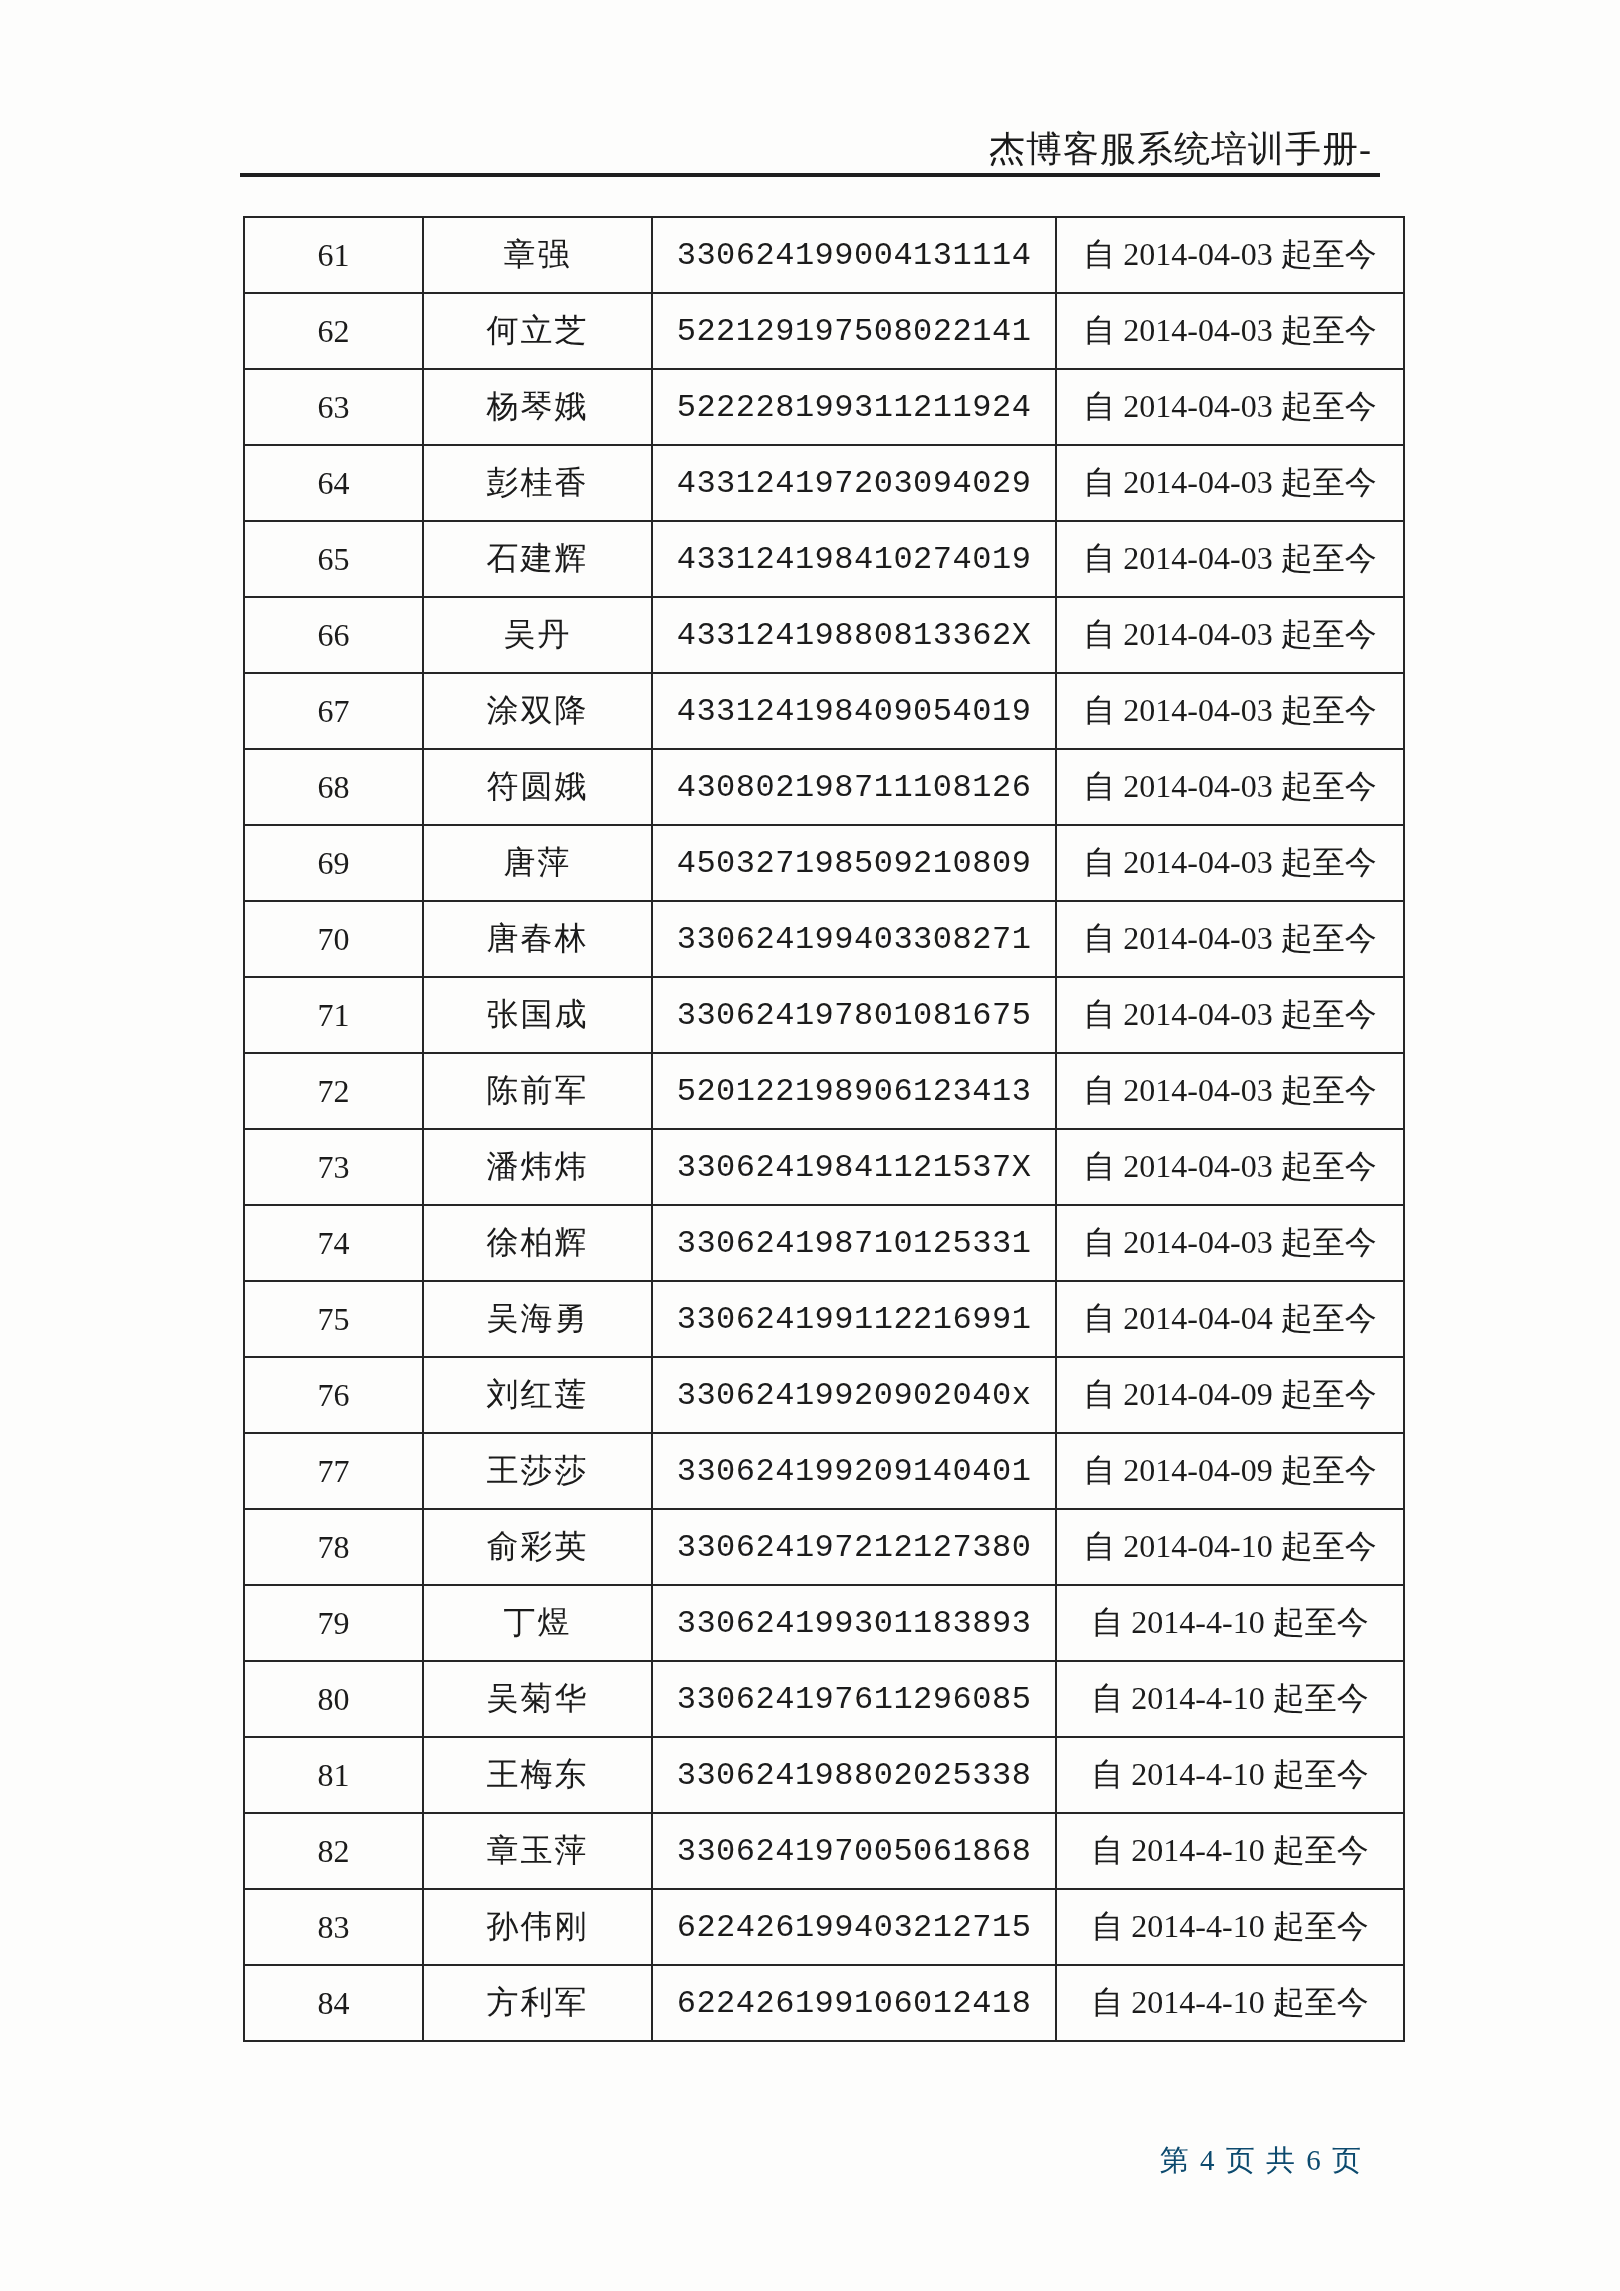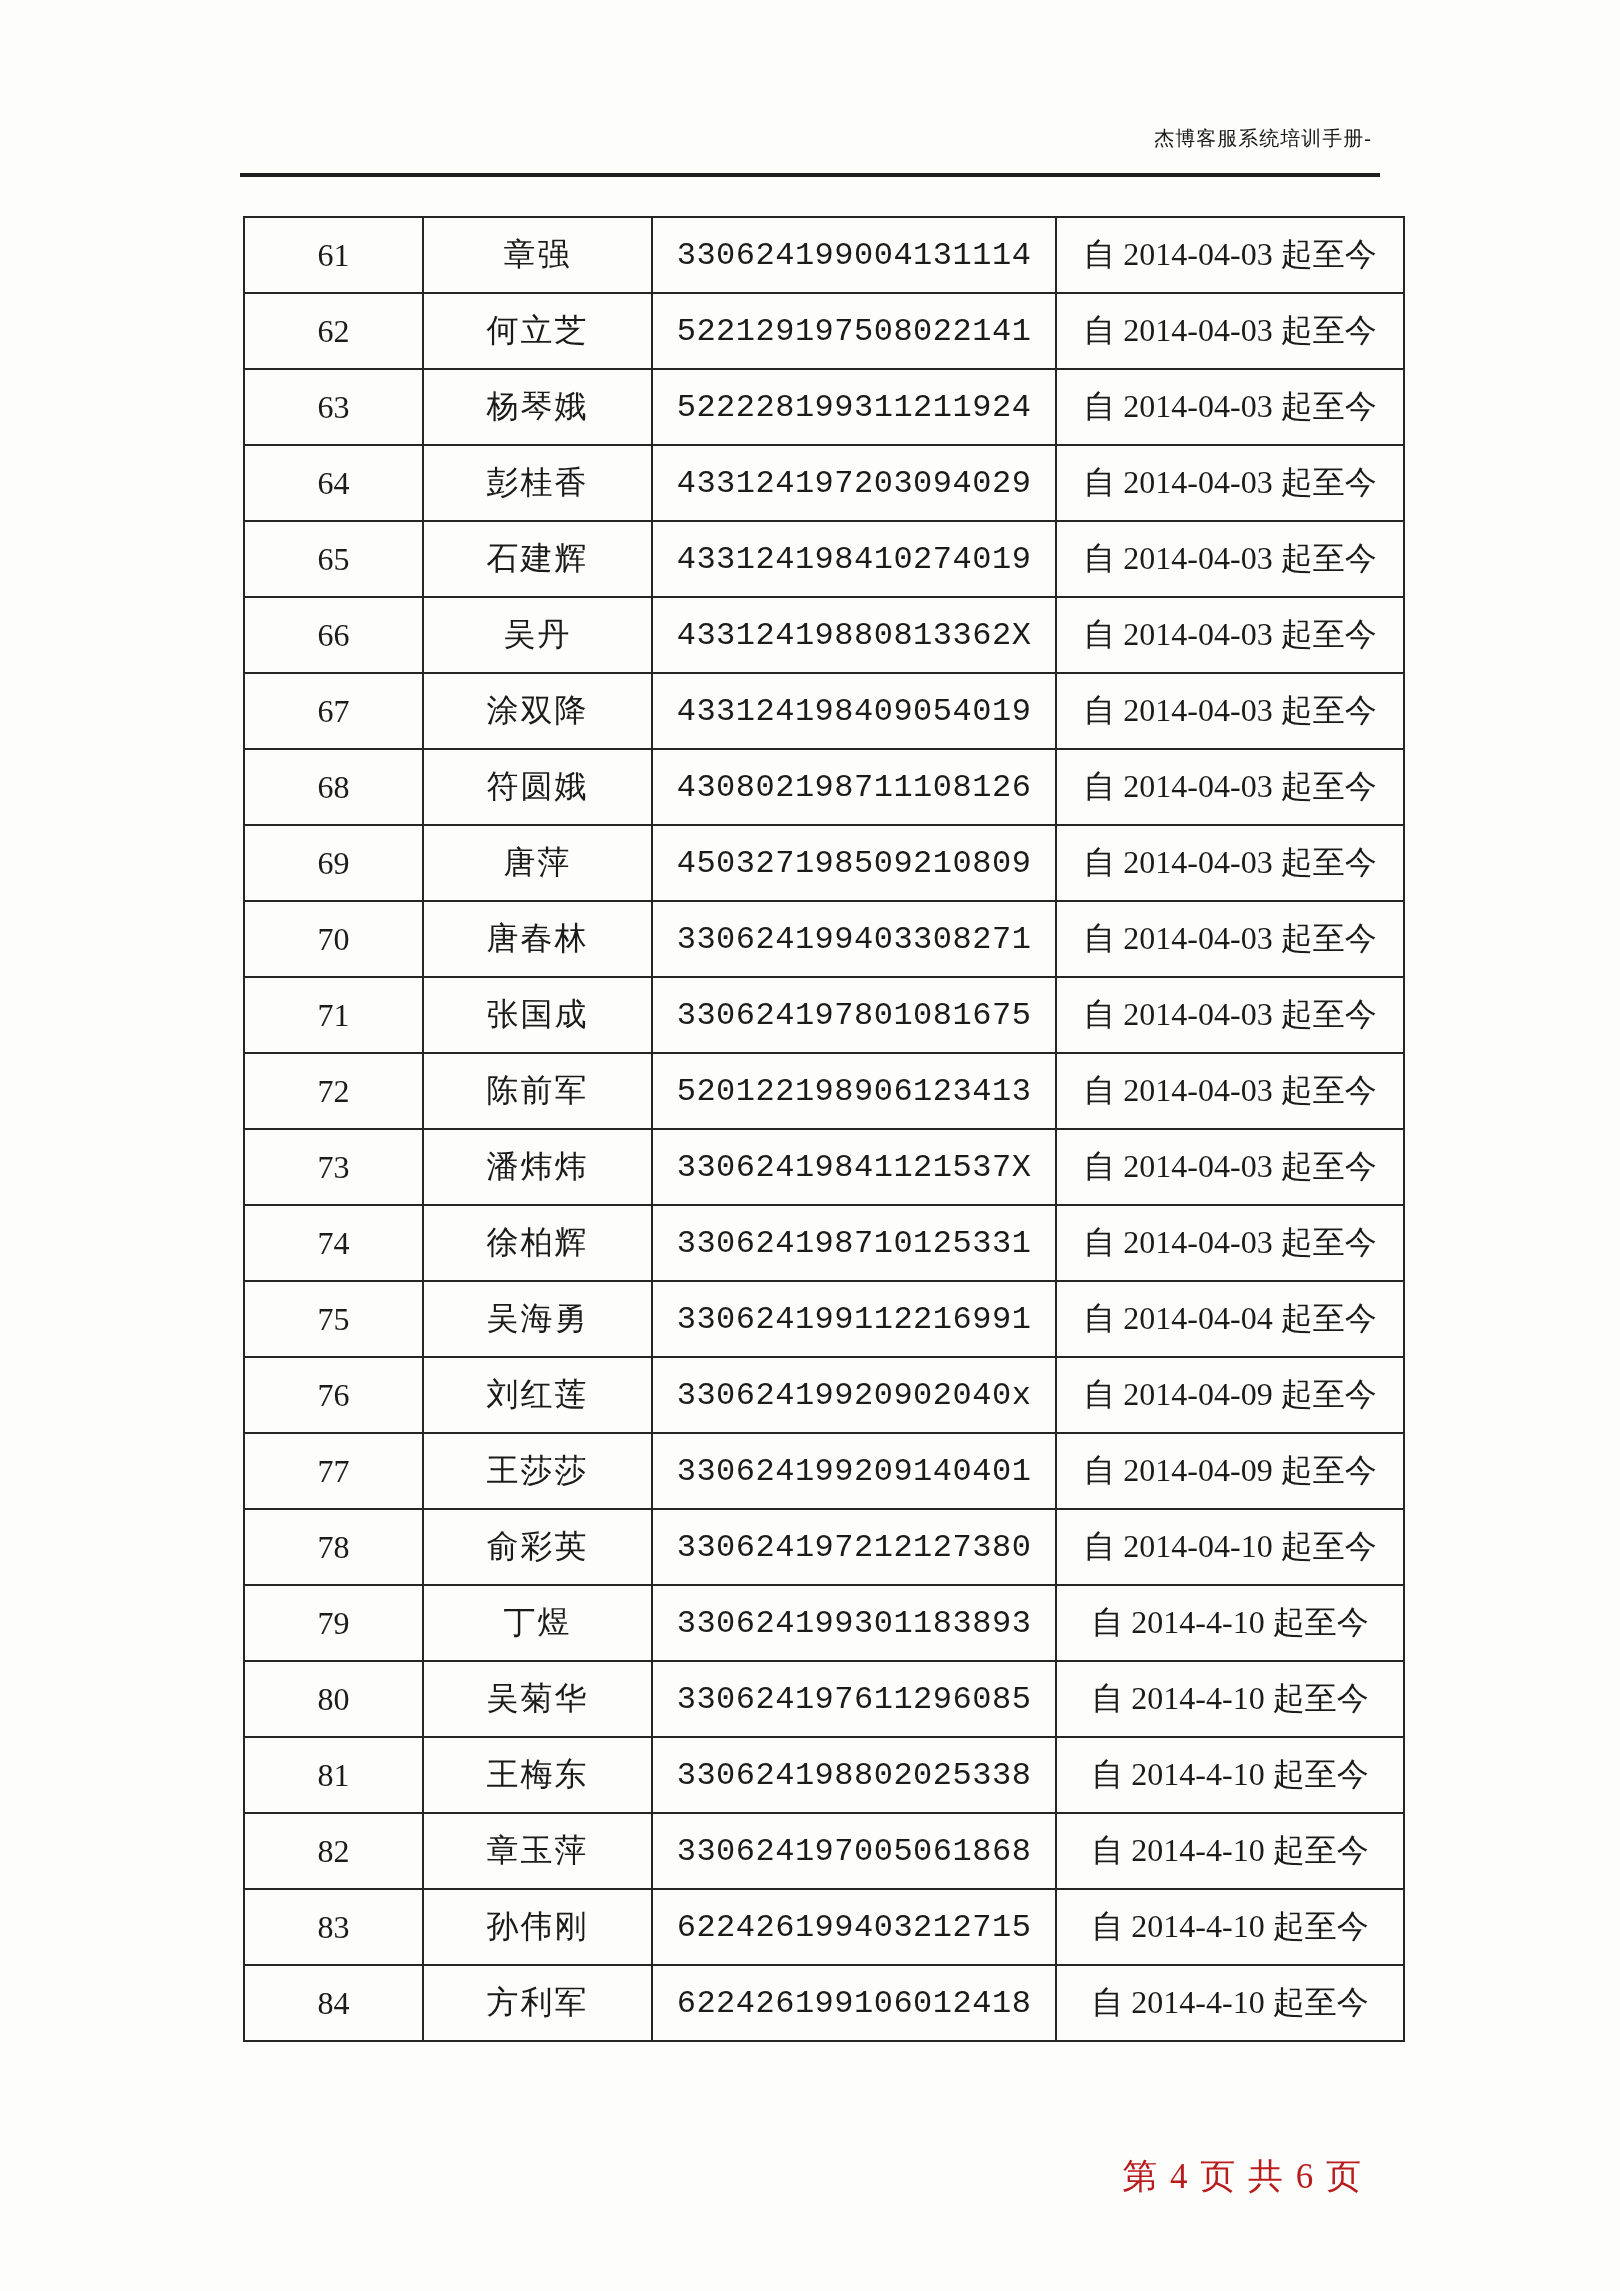--- a/index.html
+++ b/index.html
@@ -16,21 +16,21 @@
     overflow: hidden;
   }
   .page {
     position: absolute;
     inset: 0;
   }
   .header-title {
     position: absolute;
     top: 125px;
     right: 248px;
-    font-size: 20px;
+    font-size: 36px;
     letter-spacing: 1px;
     color: #1b1b1b;
     white-space: nowrap;
   }
   .header-rule {
     position: absolute;
     left: 240px;
     top: 173px;
     width: 1140px;
     height: 3.9px;
@@ -71,25 +71,24 @@
     font-family: Liberation Mono, monospace;
   }
   td.cell-period {
     font-size: 32px;
     border-radius: 8px;
   }
   .footer-page {
     position: absolute;
     top: 2141px;
     right: 257px;
-    font-size: 35px;
+    font-size: 29px;
     letter-spacing: 2px;
     white-space: nowrap;
-    color: #b91c1c;
-    margin-top: 12px;
+    color: #0c4a6e;
   }
 </style>
 </head>
 <body>
 
 <div class="page">
 
   <div class="header-title">杰博客服系统培训手册-</div>
 
   <div class="header-rule"></div>

